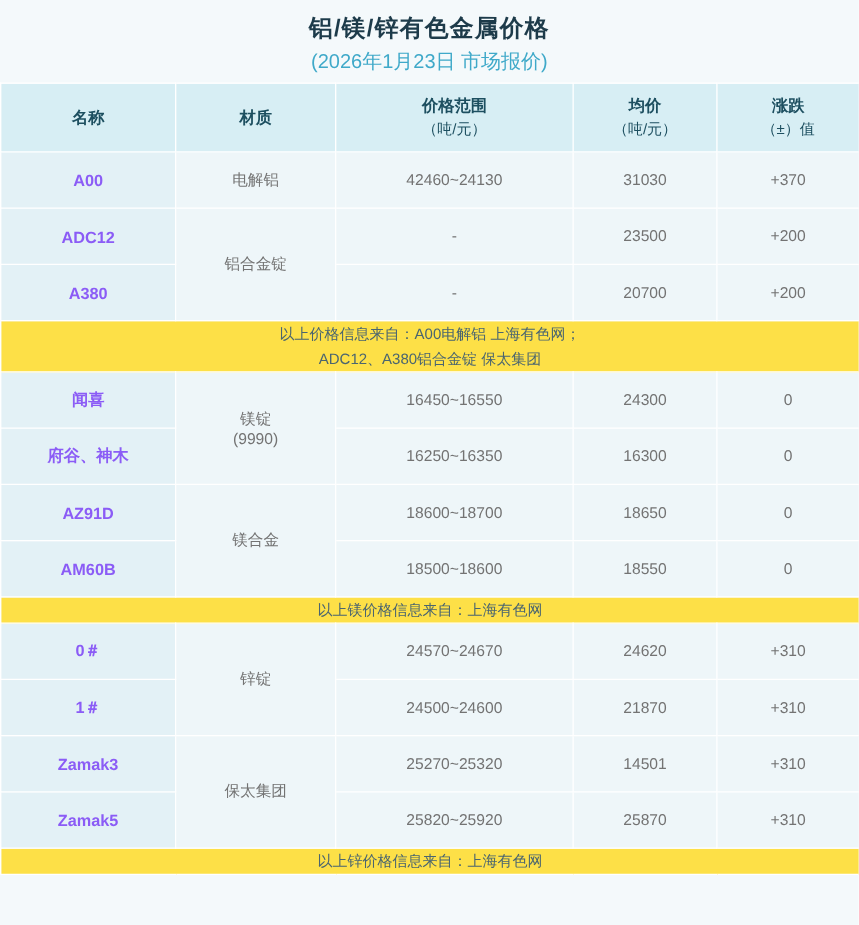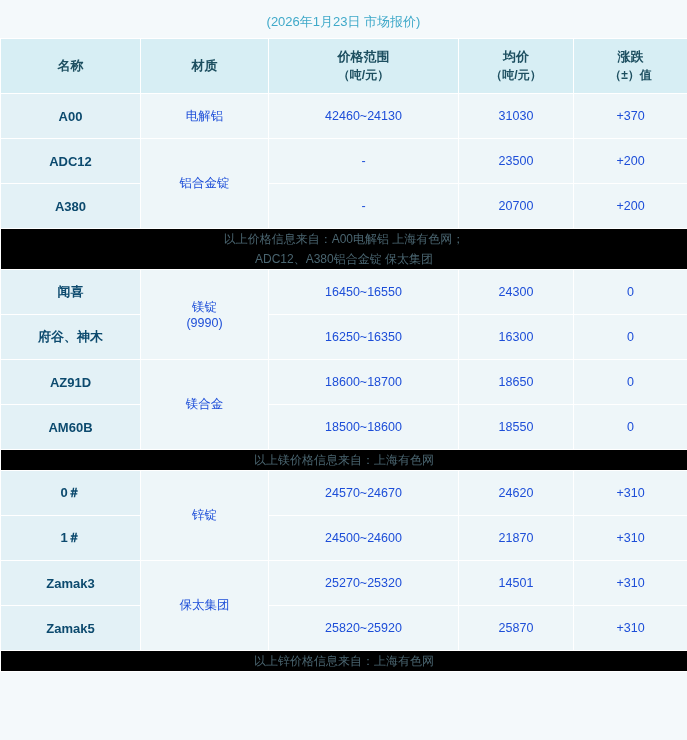--- a/index.html
+++ b/index.html
@@ -26,21 +26,21 @@
     background: #f4f9fb;
   }
   .main-title {
     font-size: 19px;
     font-weight: bold;
     color: #1d3b4a;
     letter-spacing: 1px;
     line-height: 28px;
   }
   .sub-title {
-    font-size: 13px;
+    font-size: 16px;
     color: #3fa9c9;
     line-height: 24px;
     padding-bottom: 4px;
   }
   table.price-table {
     width: 687px;
     border-collapse: collapse;
     table-layout: fixed;
     font-size: 12.5px;
   }
@@ -60,51 +60,52 @@
     background: #d7eef4;
     color: #1d4f60;
     font-weight: bold;
     height: 54px;
     font-size: 13px;
     line-height: 18px;
   }
   thead th span.sub {
     display: block;
     font-size: 12px;
-    font-weight: bold;
+    font-weight: normal;
   }
   td.cell {
     height: 44px;
     background: #eef6f9;
-    color: #1d4ed8;
+    color: #737373;
   }
   td.cell.name {
     background: #e3f1f6;
     font-weight: bold;
-    color: #0c4a6e;
+    color: #8b5cf6;
     font-size: 13px;
   }
   td.cell.mat {
     background: #eef6f9;
   }
   td.note {
-    background: #000000;
+    background: #fde047;
     color: #4a6570;
     font-size: 12px;
     line-height: 20px;
     padding: 9px 0;
   }
   td.note .nline { display: block; }
 </style>
 </head>
 <body>
 
 <div class="sheet">
 
   <div class="title-block">
+    <div class="main-title">铝/镁/锌有色金属价格</div>
     <div class="sub-title">(2026年1月23日 市场报价)</div>
   </div>
 
   <table class="price-table">
     <colgroup>
       <col class="c-name">
         <col class="c-mat">
         <col class="c-range">
         <col class="c-avg">
         <col class="c-chg">

